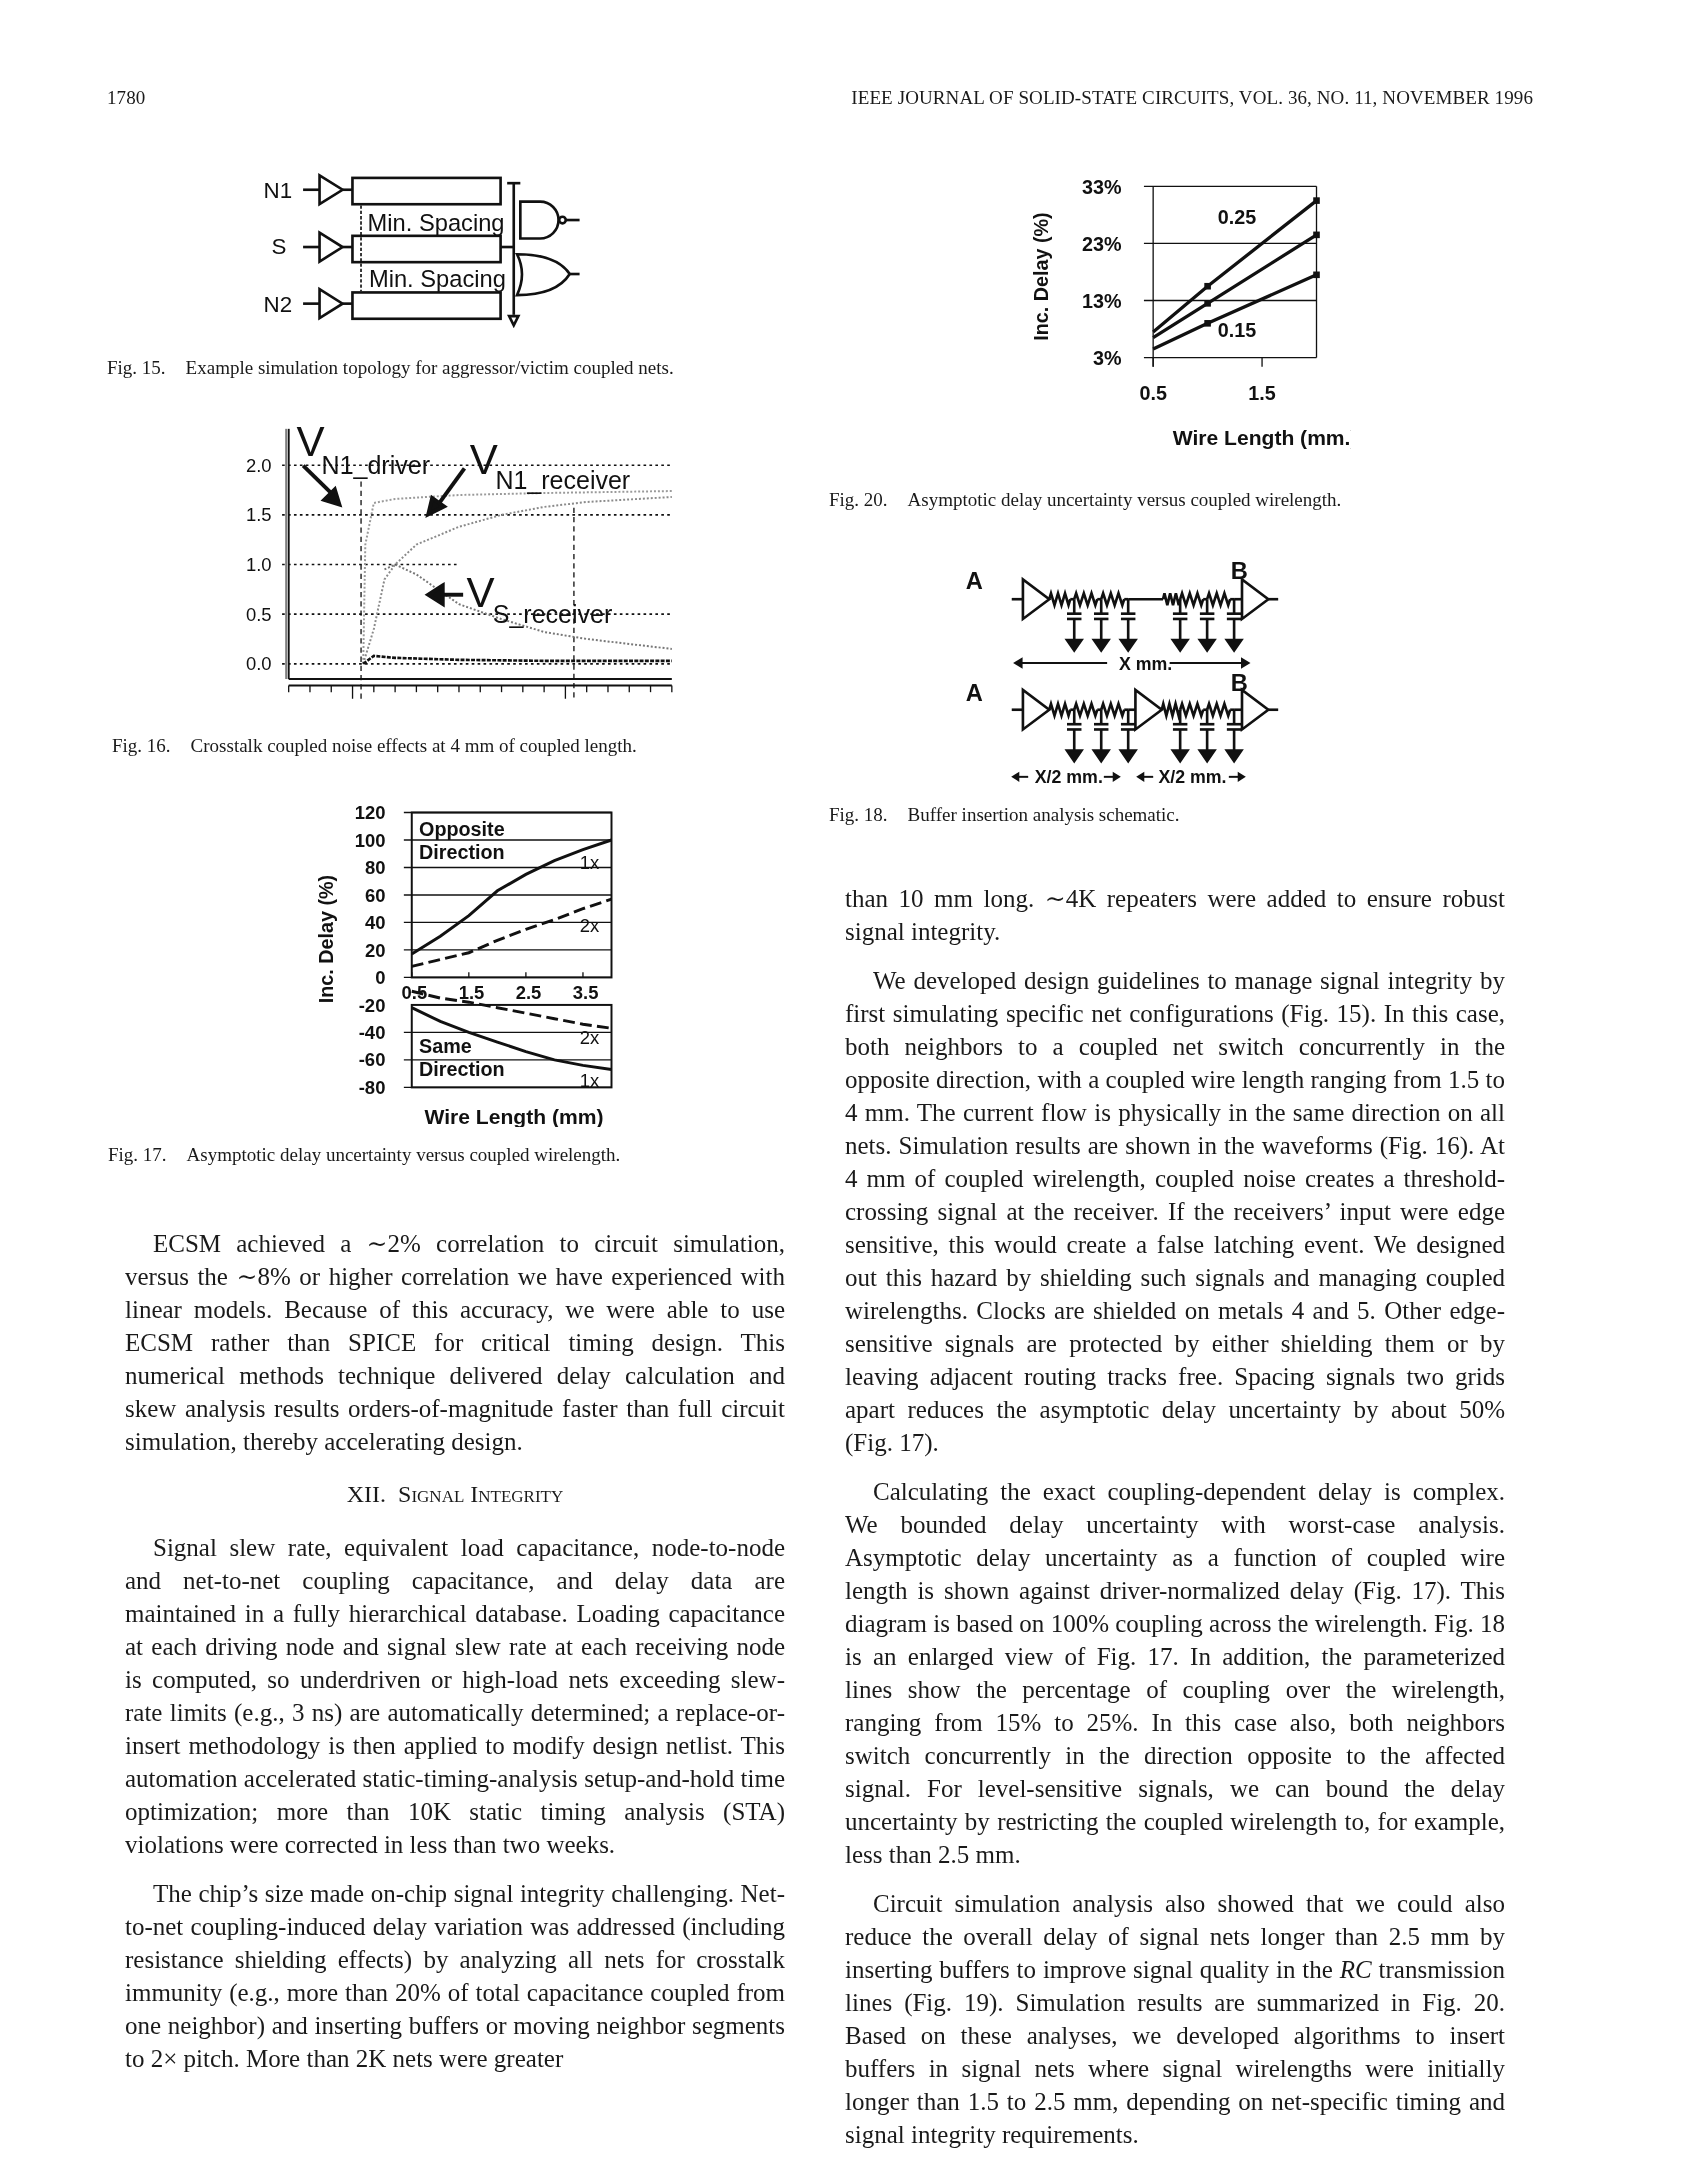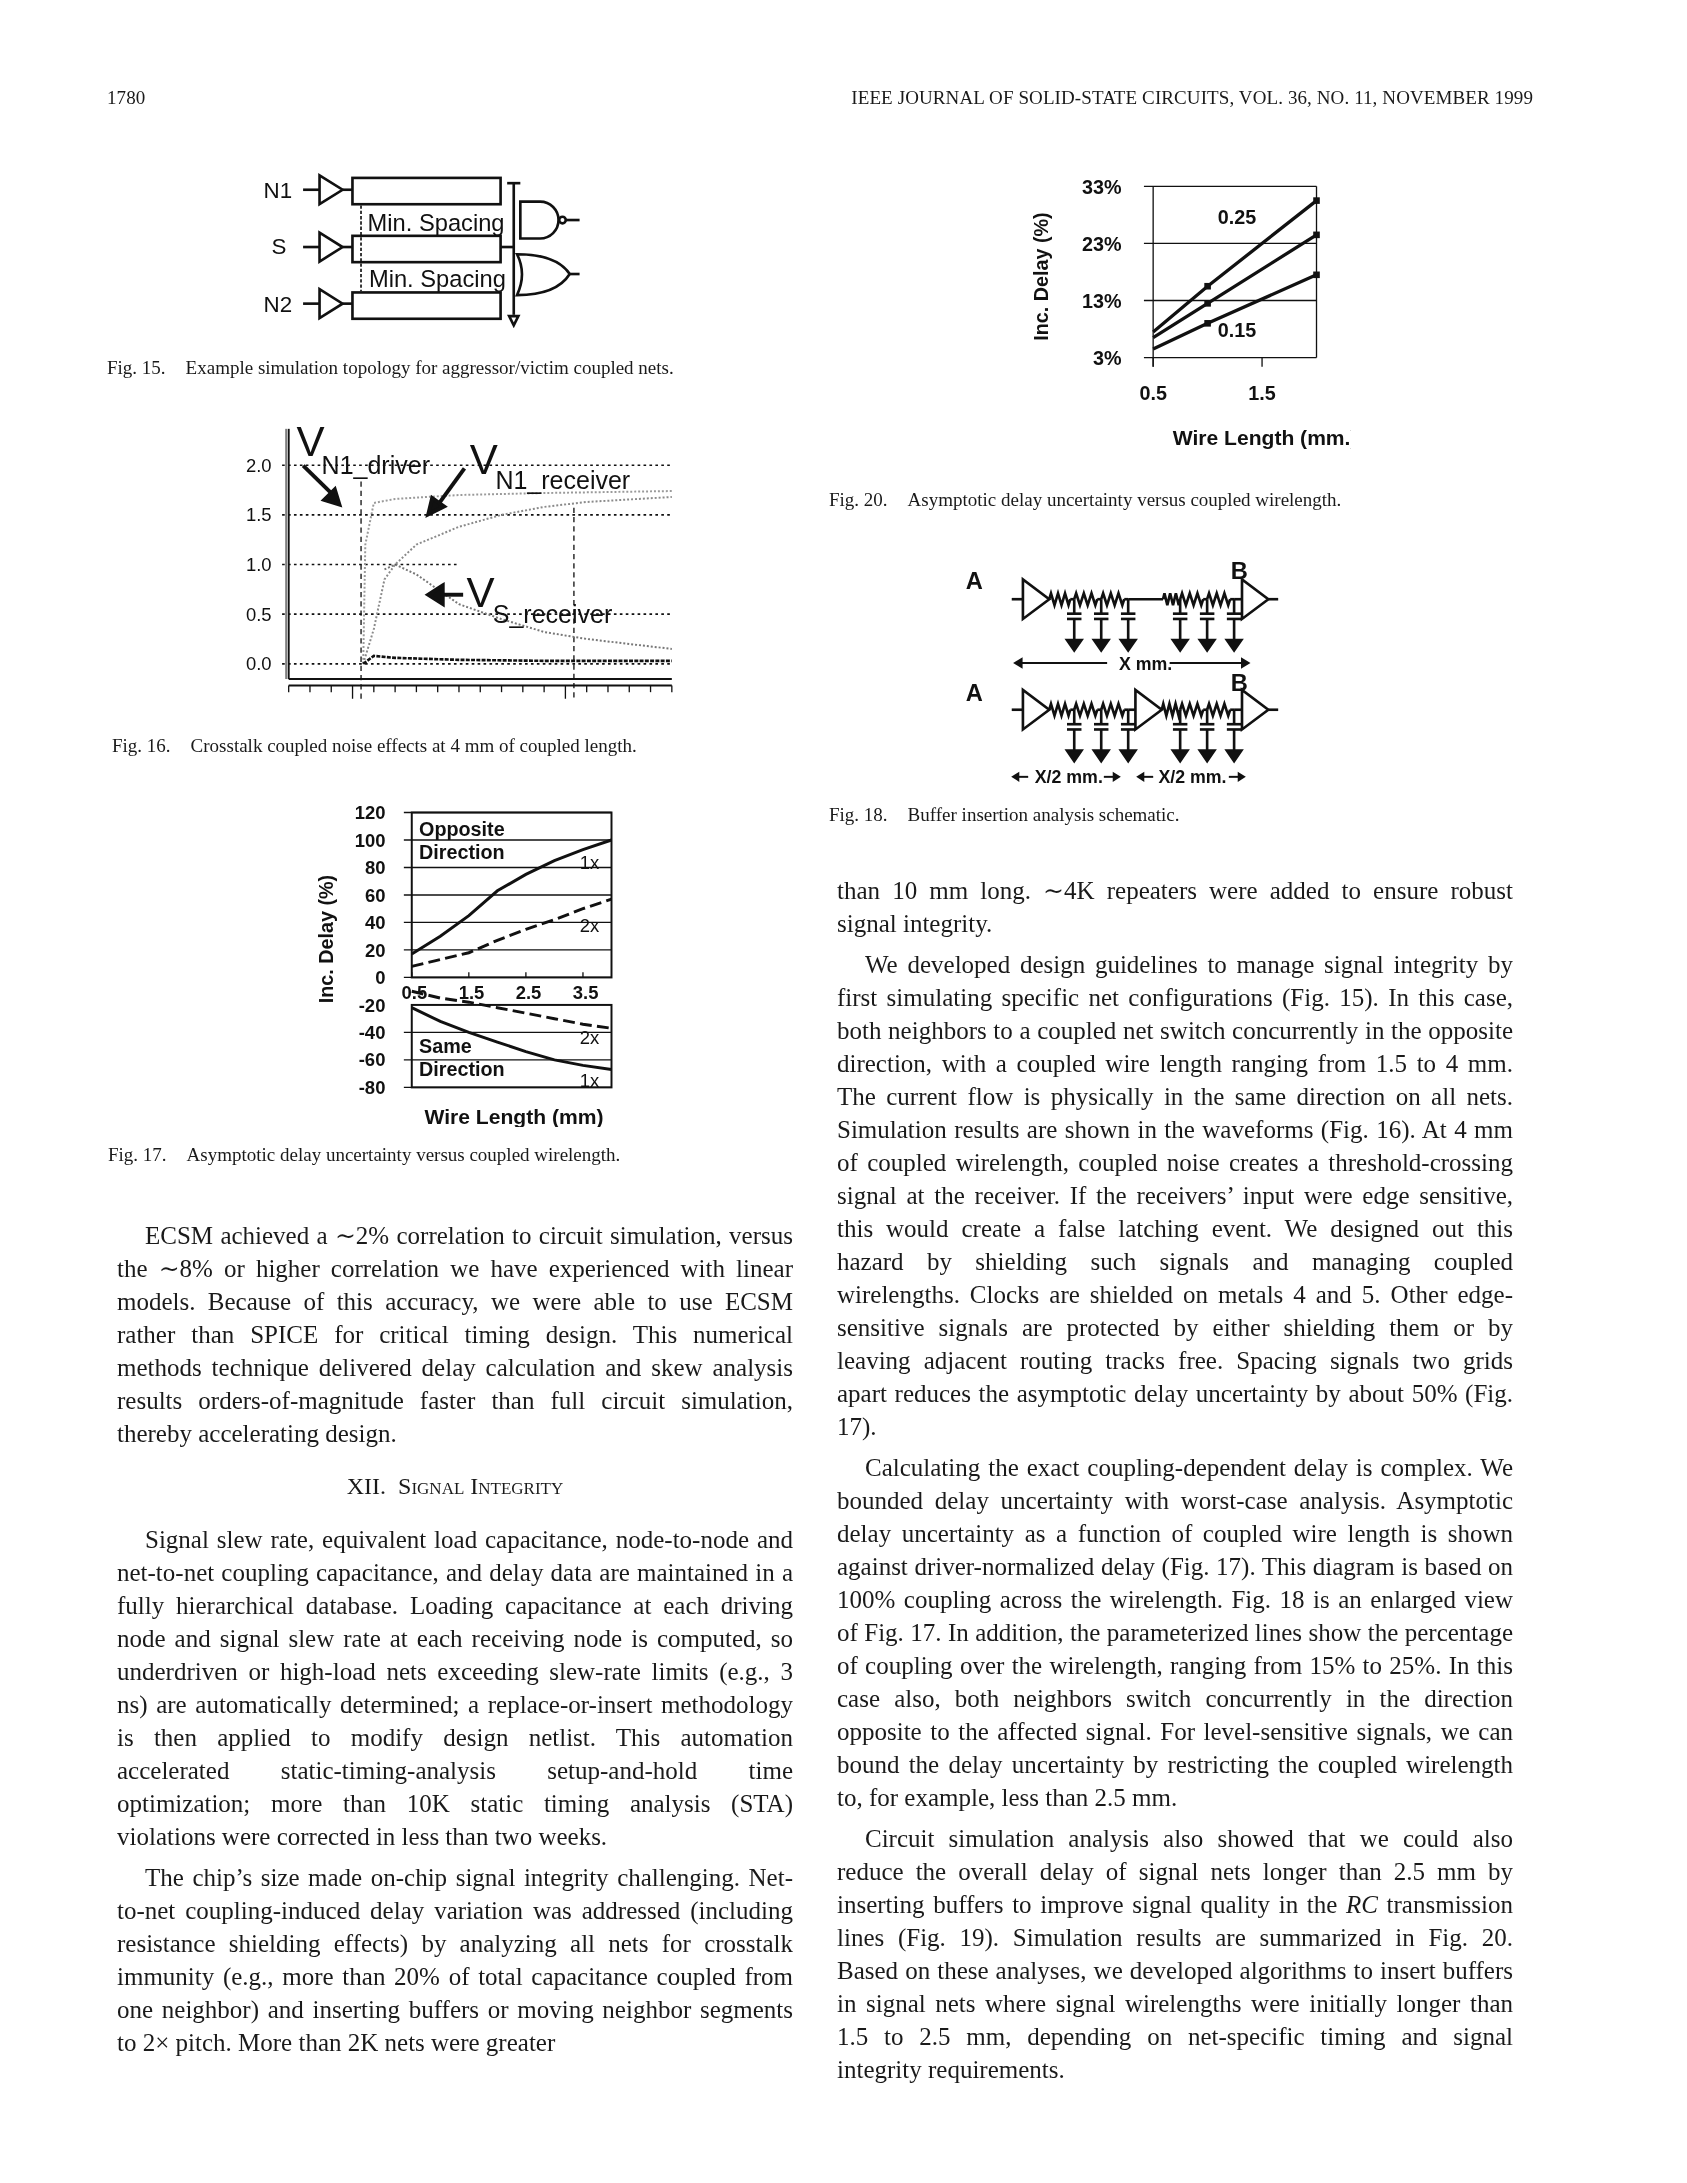--- a/index.html
+++ b/index.html
@@ -3,33 +3,33 @@
 <meta charset="utf-8">
 <style>
   html, body { margin: 0; padding: 0; background: #ffffff; }
   body { width: 1687px; height: 2183px; position: relative; overflow: hidden;
          font-family: "Liberation Serif", "DejaVu Serif", serif; color: #1a1a1a; }
   .abs { position: absolute; }
   .hdr { top: 87px; font-size: 19px; letter-spacing: 0.1px; }
   .caption { font-size: 19px; line-height: 24px; white-space: nowrap; }
   .caption .fig-num { display: inline-block; margin-right: 20px; }
   .col { position: absolute; width: 692px; font-size: 25px; line-height: 33px; text-align: justify; }
-  .col p { margin: 8px; text-indent: 28px; }
+  .col p { margin: 16px; text-indent: 28px; }
   .col p.noindent { text-indent: 0; }
   .section-head { text-align: center; text-indent: 0 !important; font-size: 24px; margin: 20px 0 20px 0 !important; }
   .section-head .sc { font-variant: small-caps; }
   .ital { font-style: italic; }
   svg text { font-family: "Liberation Sans", "DejaVu Sans", sans-serif; }
   .fig { position: absolute; }
 </style>
 </head>
 <body>
 
 <div class="abs hdr" style="left:107px;">1780</div>
-<div class="abs hdr" style="right:154px;">IEEE JOURNAL OF SOLID-STATE CIRCUITS, VOL. 36, NO. 11, NOVEMBER 1999</div>
+<div class="abs hdr" style="right:154px;">IEEE JOURNAL OF SOLID-STATE CIRCUITS, VOL. 36, NO. 11, NOVEMBER 1996</div>
 
 <svg class="fig" style="left:250px; top:170px;" width="409" height="158" viewBox="0 0 620 240">
   <g fill="none" stroke="#111" stroke-width="4">
 
     <line x1="80" y1="30" x2="105" y2="30"></line>
     <polygon points="105,8 105,52 140,30"></polygon>
     <line x1="140" y1="30" x2="155" y2="30"></line>
     <rect x="155" y="12" width="225" height="40"></rect>
 
     <line x1="80" y1="117" x2="105" y2="117"></line>

